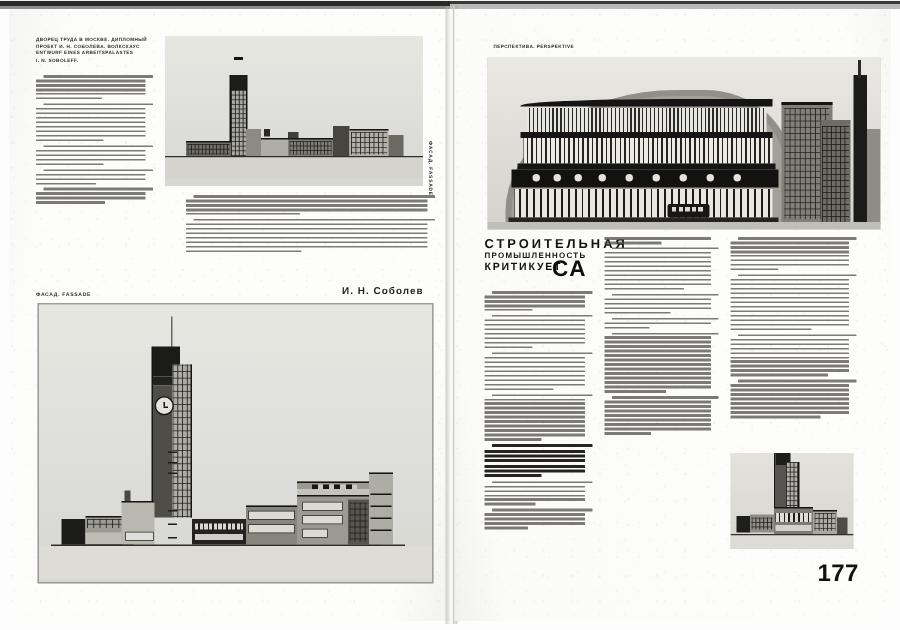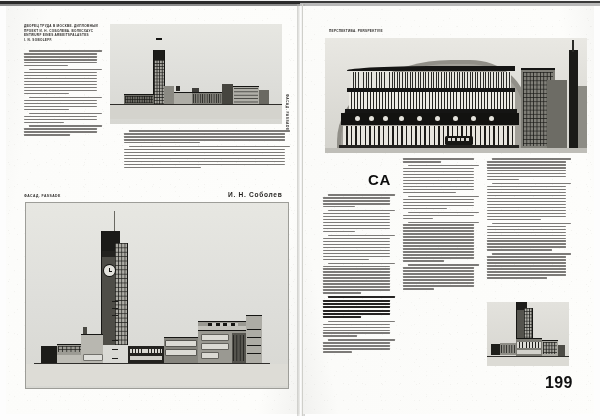--- a/index.html
+++ b/index.html
@@ -388,20 +388,25 @@
       <div class="tower-r" style="left:222px;top:42px;width:20px;height:70px;background:#6d6c65;"></div>
       <div class="wingrid" style="left:223px;top:46px;width:18px;height:64px;background-size:3px 4px;"></div>
 
       <div class="blk" style="left:244px;top:12px;width:9px;height:100px;background:#1b1b18;"></div>
       <div class="blk" style="left:247px;top:2px;width:2px;height:12px;background:#2a2a26;"></div>
       <div class="tower-r" style="left:253px;top:48px;width:9px;height:64px;background:#8d8c85;"></div>
 
       <div class="ground" style="top:110px;height:5px;background:#bfbeb8;"></div>
     </div>
 
+    <div class="headline" style="left:20px;top:152px;">
+      <div class="hl1">СТРОИТЕЛЬНАЯ</div>
+      <div class="hl2">ПРОМЫШЛЕННОСТЬ</div>
+      <div class="hl3">КРИТИКУЕТ</div>
+    </div>
     <div class="hlSA" style="left:65px;top:166px;">СА</div>
 
     <div class="col" id="rp-col-1" style="left:20px;top:188px;width:70px;">
         <div class="para">
           <div class="ln ind" style="width: 96%;"></div>
           <div class="ln" style="width: 96%;"></div>
           <div class="ln" style="width: 96%;"></div>
           <div class="ln" style="width: 96%;"></div>
           <div class="ln" style="width: 45%;"></div>
         </div>
@@ -594,15 +599,15 @@
 
       <div class="lt" style="left:55px;top:38px;width:16px;height:16px;background:#a9a8a1;"></div>
       <div class="blk" style="left:55px;top:38px;width:16px;height:1.1px;"></div>
       <div class="wingrid" style="left:56px;top:40px;width:14px;height:12px;background-size:2.8px 3.4px;"></div>
       <div class="dk" style="left:71px;top:43px;width:7px;height:11px;background:#4c4b45;"></div>
 
       <div class="ground" style="top:54px;height:1.1px;background:#2f2e2b;"></div>
       <div class="ground" style="top:55.1px;height:9px;background:#dcdbd5;"></div>
     </div>
 
-    <div class="pageno" style="left:242px;top:368px;">199</div>
+    <div class="pageno" style="left:242px;top:368px;">177</div>
   </div>
 </div>
 
 </body></html>

